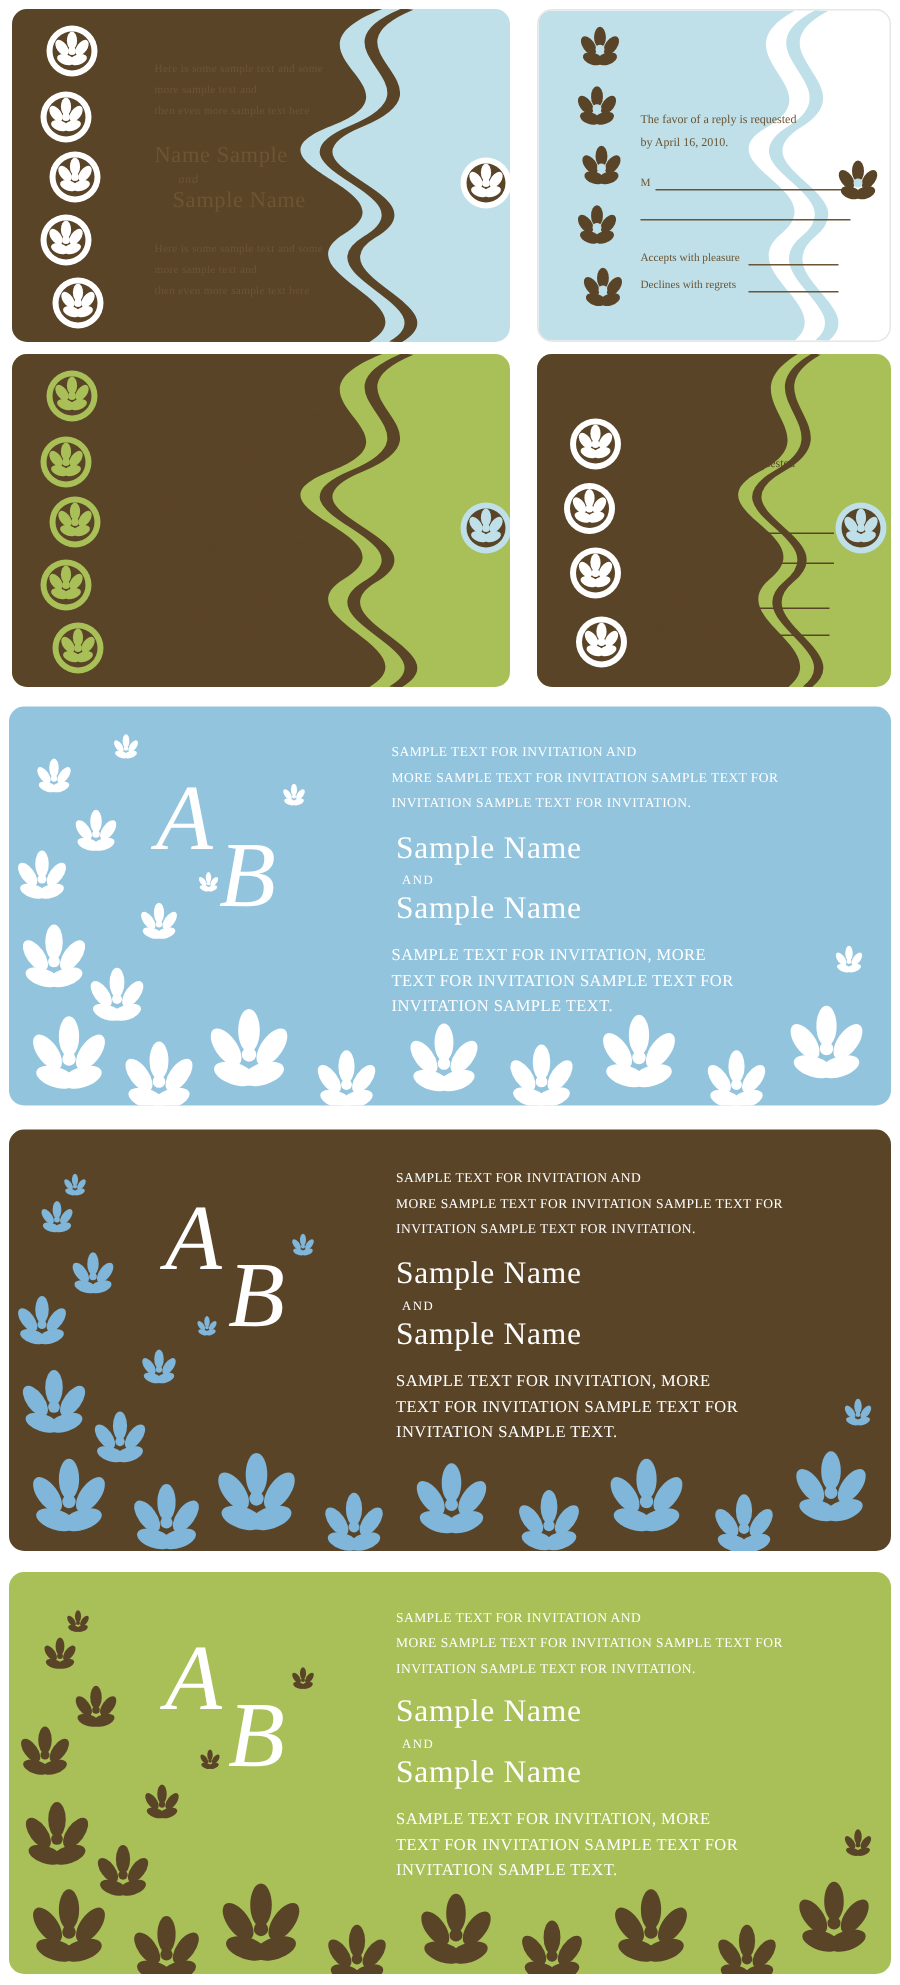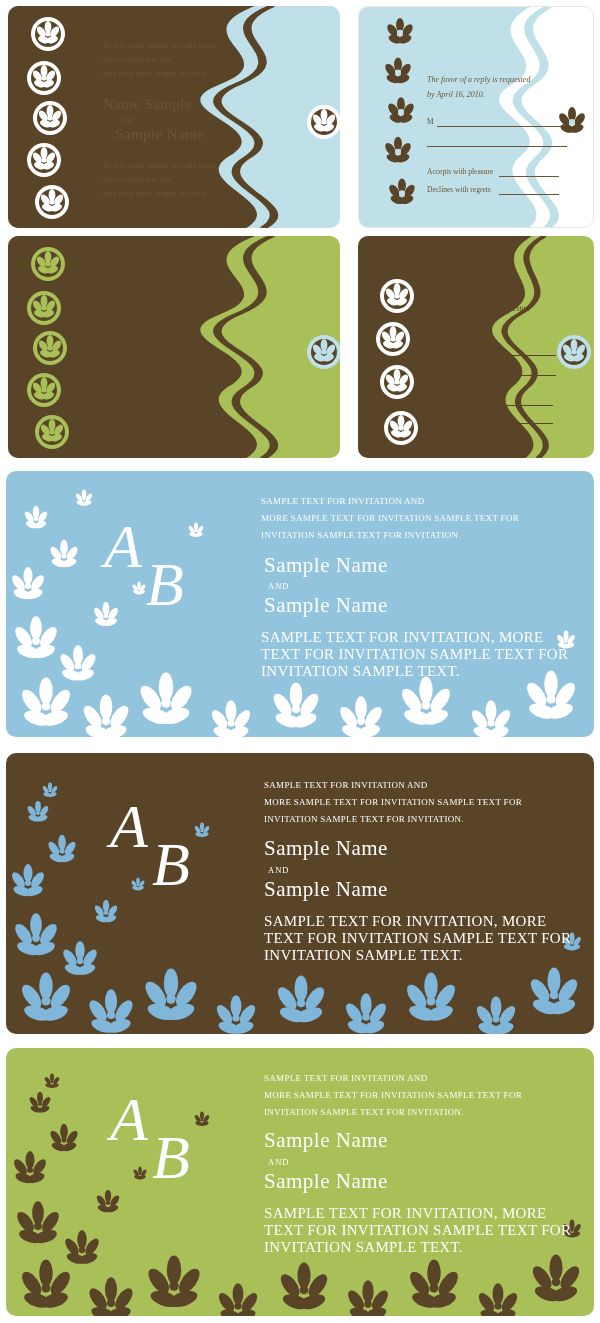--- a/index.html
+++ b/index.html
@@ -14,33 +14,33 @@
   .vine-wave{position:absolute;top:0;left:0;height:100%;width:100%;}
   .flowerstrip{position:absolute;top:0;left:0;height:100%;width:78px;}
 
   .body-text{position:absolute;font-size:7.5px;line-height:14px;letter-spacing:.2px;}
   .names{position:absolute;}
   .name1,.name2{font-size:15px;letter-spacing:.4px;}
   .andword{font-size:8px;font-style:italic;letter-spacing:.5px;}
   .medallion{position:absolute;border-radius:50%;}
 
   
-  .rsvp-text{position:absolute;font-size:8px;line-height:15px;font-style:italic;}
+  .rsvp-text{position:absolute;font-size:8px;line-height:15px;}
   .rsvp-line{position:absolute;height:1px;}
   .rsvp-label{position:absolute;font-size:7.5px;}
 
   
   .big{box-sizing:border-box;}
   .mono{position:absolute;font-family:"Liberation Serif",serif;font-style:italic;}
   .monoA{font-size:62px;}
   .monoB{font-size:62px;}
   .big-top{position:absolute;font-size:9px;line-height:17px;letter-spacing:.3px;}
   .big-name{position:absolute;font-size:21px;letter-spacing:.5px;}
   .big-and{position:absolute;font-size:8.5px;letter-spacing:1px;}
-  .big-bottom{position:absolute;font-size:15px;line-height:17px;letter-spacing:.3px;}
+  .big-bottom{position:absolute;font-size:11px;line-height:17px;letter-spacing:.3px;}
 
   .petals{position:absolute;}
   svg{display:block;overflow:visible;}
 </style>
 </head>
 <body>
 
 <div class="page">
 
   <div class="card smallcard" style="left:8px;top:6px;width:332px;height:222px;background:#bfe0e8;">

